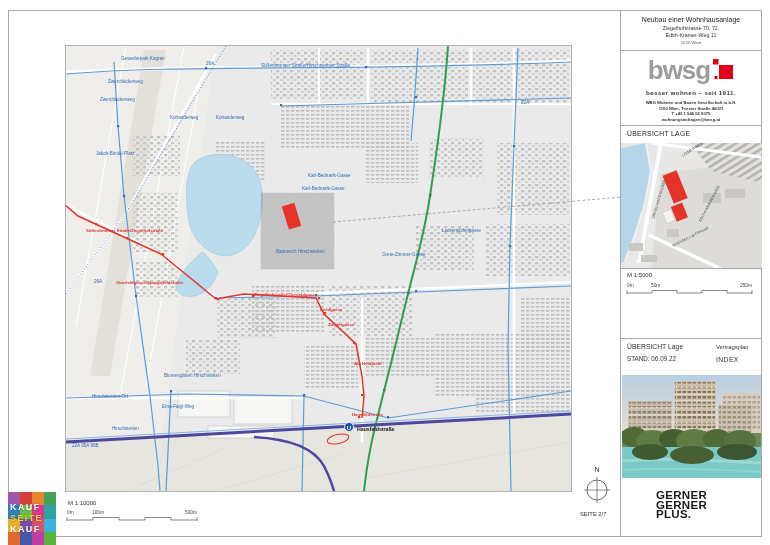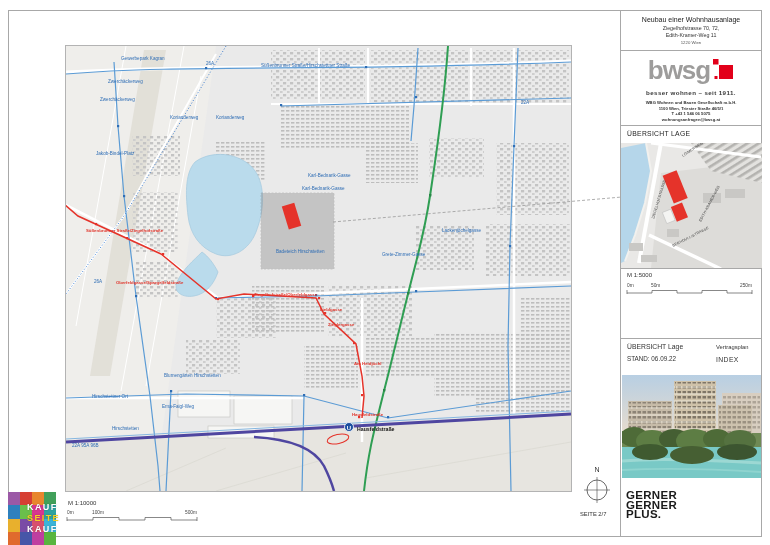--- a/index.html
+++ b/index.html
@@ -19,29 +19,29 @@
   .tb2{font-size:5.3px;color:#333;margin-top:1.5px;}
   .tb4{font-size:4.3px;color:#555;margin-top:1.5px;}
   .bwsgblock{position:absolute;left:621px;top:52px;width:140px;text-align:center;}
   .bwsg-row{display:flex;justify-content:center;align-items:flex-start;gap:2px;margin-top:7px;height:26px;}
   .bwsg-word{font-size:26px;line-height:22px;font-weight:700;letter-spacing:-1px;color:#9d9c9b;}
   .bwsg-tag{margin-top:4px;font-size:6.2px;font-weight:700;letter-spacing:.4px;color:#3a3a3a;}
   .bwsg-addr{margin-top:4px;font-size:4.2px;line-height:1.35;color:#333;font-weight:600;}
   .ov-heading{position:absolute;left:627px;top:130px;font-size:6.8px;letter-spacing:.3px;color:#222;}
   .scale-label{position:absolute;font-size:6px;color:#333;}
   .tbl-cell{position:absolute;color:#333;}
-  .gerner{position:absolute;left:626px;top:491px;font-size:11.5px;font-weight:700;
+  .gerner{position:absolute;left:656px;top:491px;font-size:11.5px;font-weight:700;
           line-height:9.5px;letter-spacing:.3px;color:#1a1a1a;}
   .seite{position:absolute;left:580px;top:511px;font-size:5.8px;color:#333;}
   
   .kdh{position:absolute;left:8px;top:492px;width:48px;height:53px;}
   .kdh-tiles{display:grid;grid-template-columns:repeat(4,1fr);grid-auto-rows:1fr;
              width:100%;height:100%;}
   .kdh-text{position:absolute;left:0;top:0;width:100%;height:100%;display:flex;
-            flex-direction:column;justify-content:center;padding-left:19px;box-sizing:border-box;}
+            flex-direction:column;justify-content:center;padding-left:2px;box-sizing:border-box;}
   .kdh-line{font-size:9px;font-weight:700;color:#fff;letter-spacing:1.4px;line-height:11px;
             text-shadow:0 0 1.5px rgba(0,0,0,.35);}
   
   .mlbl{font-family:"Liberation Sans",sans-serif;font-size:4.6px;}
   .olbl{font-family:"Liberation Sans",sans-serif;font-size:3.7px;letter-spacing:.15px;}
   .l-b{fill:#2e6db5;}
   .l-r{fill:#e0352b;font-weight:700;font-size:4.3px;}
   .l-d{fill:#111;font-weight:700;font-size:5.2px;}
   .l-o{fill:#3f3f3f;}
   .tick{font-family:"Liberation Sans",sans-serif;font-size:4.8px;fill:#444;}

